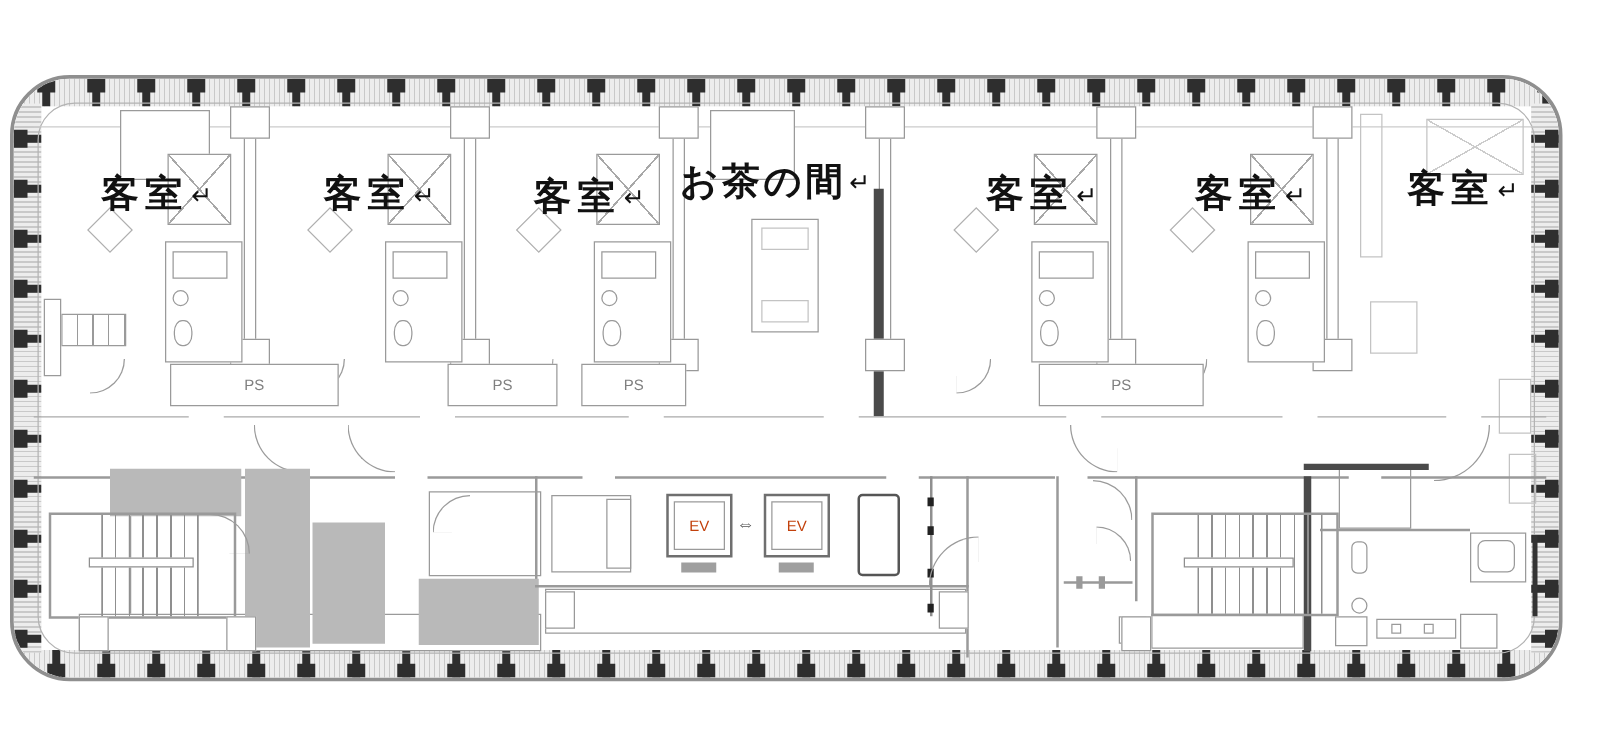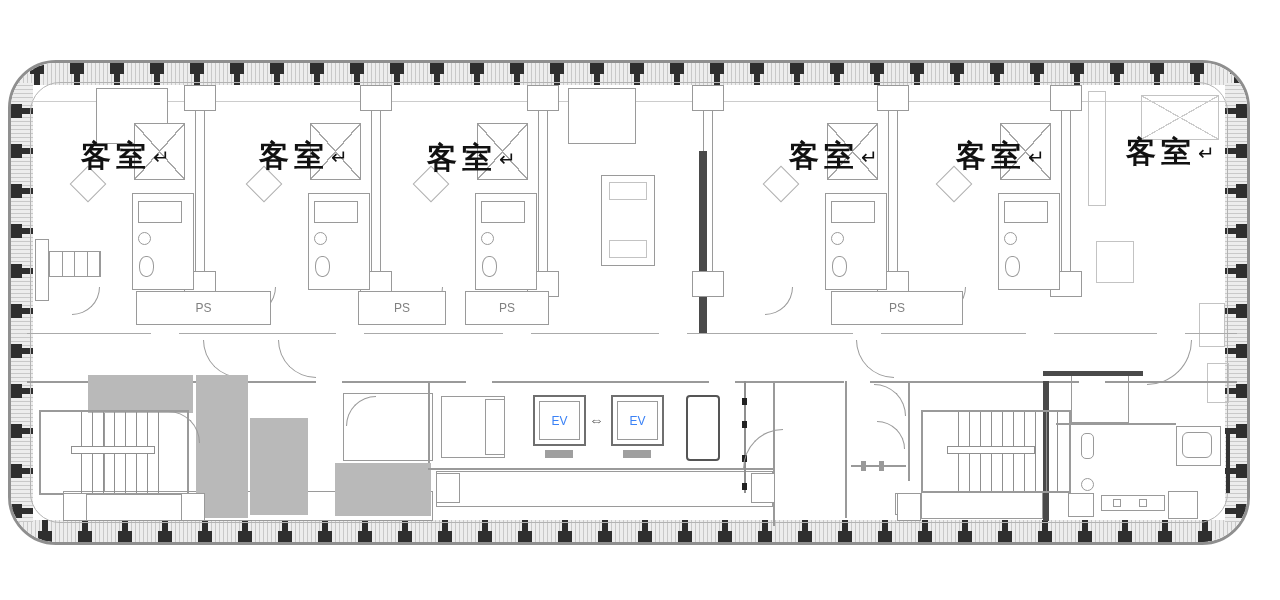--- a/index.html
+++ b/index.html
@@ -78,21 +78,21 @@
   .wc{position:absolute;left:6px;top:62px;width:15px;height:21px;border:1px solid #9a9a9a;border-radius:45%;box-sizing:border-box;}
   .treads{background:repeating-linear-gradient(90deg,#8f8f8f 0 1.2px,transparent 1.2px 11px);}
   .rail{background:#fff;border:1px solid #8f8f8f;}
   .bench{border:1.5px solid #9a9a9a;background:
       repeating-linear-gradient(90deg,transparent 0 11.5px,#9a9a9a 11.5px 12.5px),#fff;}
   .sill{background:#9f9f9f;}
   .dot{width:5px;height:7px;background:#222;}
 
   .ev-box{border:2px solid #6f6f6f;background:#fff;}
   .ev-car{position:absolute;inset:4px;border:1px solid #9a9a9a;display:flex;align-items:center;justify-content:center;
-          font-size:12px;color:#3b82f6;font-family:"Liberation Sans",sans-serif;}
+          font-size:12px;color:#c2410c;font-family:"Liberation Sans",sans-serif;}
   .ev-arrow{font-size:15px;color:#555;}
 
   .ps-box{border:1.5px solid #9a9a9a;background:#fff;display:flex;align-items:center;justify-content:center;}
   .ps-lbl{font-size:12px;color:#808080;font-family:"Liberation Sans",sans-serif;}
 
   .room-lbl{color:#111;font-family:"Liberation Serif",serif;font-weight:700;
             font-size:30px;letter-spacing:5px;white-space:nowrap;line-height:1.1;}
   .room-lbl .ra{font-size:20px;letter-spacing:0;position:relative;top:-2px;margin-left:2px;font-weight:400;}
 </style>
 </head>
@@ -311,20 +311,23 @@
 
   <div class="abs room-lbl" style="left:70px;top:76px;">
     <span>客室</span><span class="ra">↵</span>
   </div>
   <div class="abs room-lbl" style="left:248px;top:76px;">
     <span>客室</span><span class="ra">↵</span>
   </div>
   <div class="abs room-lbl" style="left:416px;top:78px;">
     <span>客室</span><span class="ra">↵</span>
   </div>
+  <div class="abs room-lbl" style="left:533px;top:66px;letter-spacing:3px;">
+    <span>お茶の間</span><span class="ra">↵</span>
+  </div>
   <div class="abs room-lbl" style="left:778px;top:76px;">
     <span>客室</span><span class="ra">↵</span>
   </div>
   <div class="abs room-lbl" style="left:945px;top:76px;">
     <span>客室</span><span class="ra">↵</span>
   </div>
   <div class="abs room-lbl" style="left:1115px;top:72px;">
     <span>客室</span><span class="ra">↵</span>
   </div>
 

